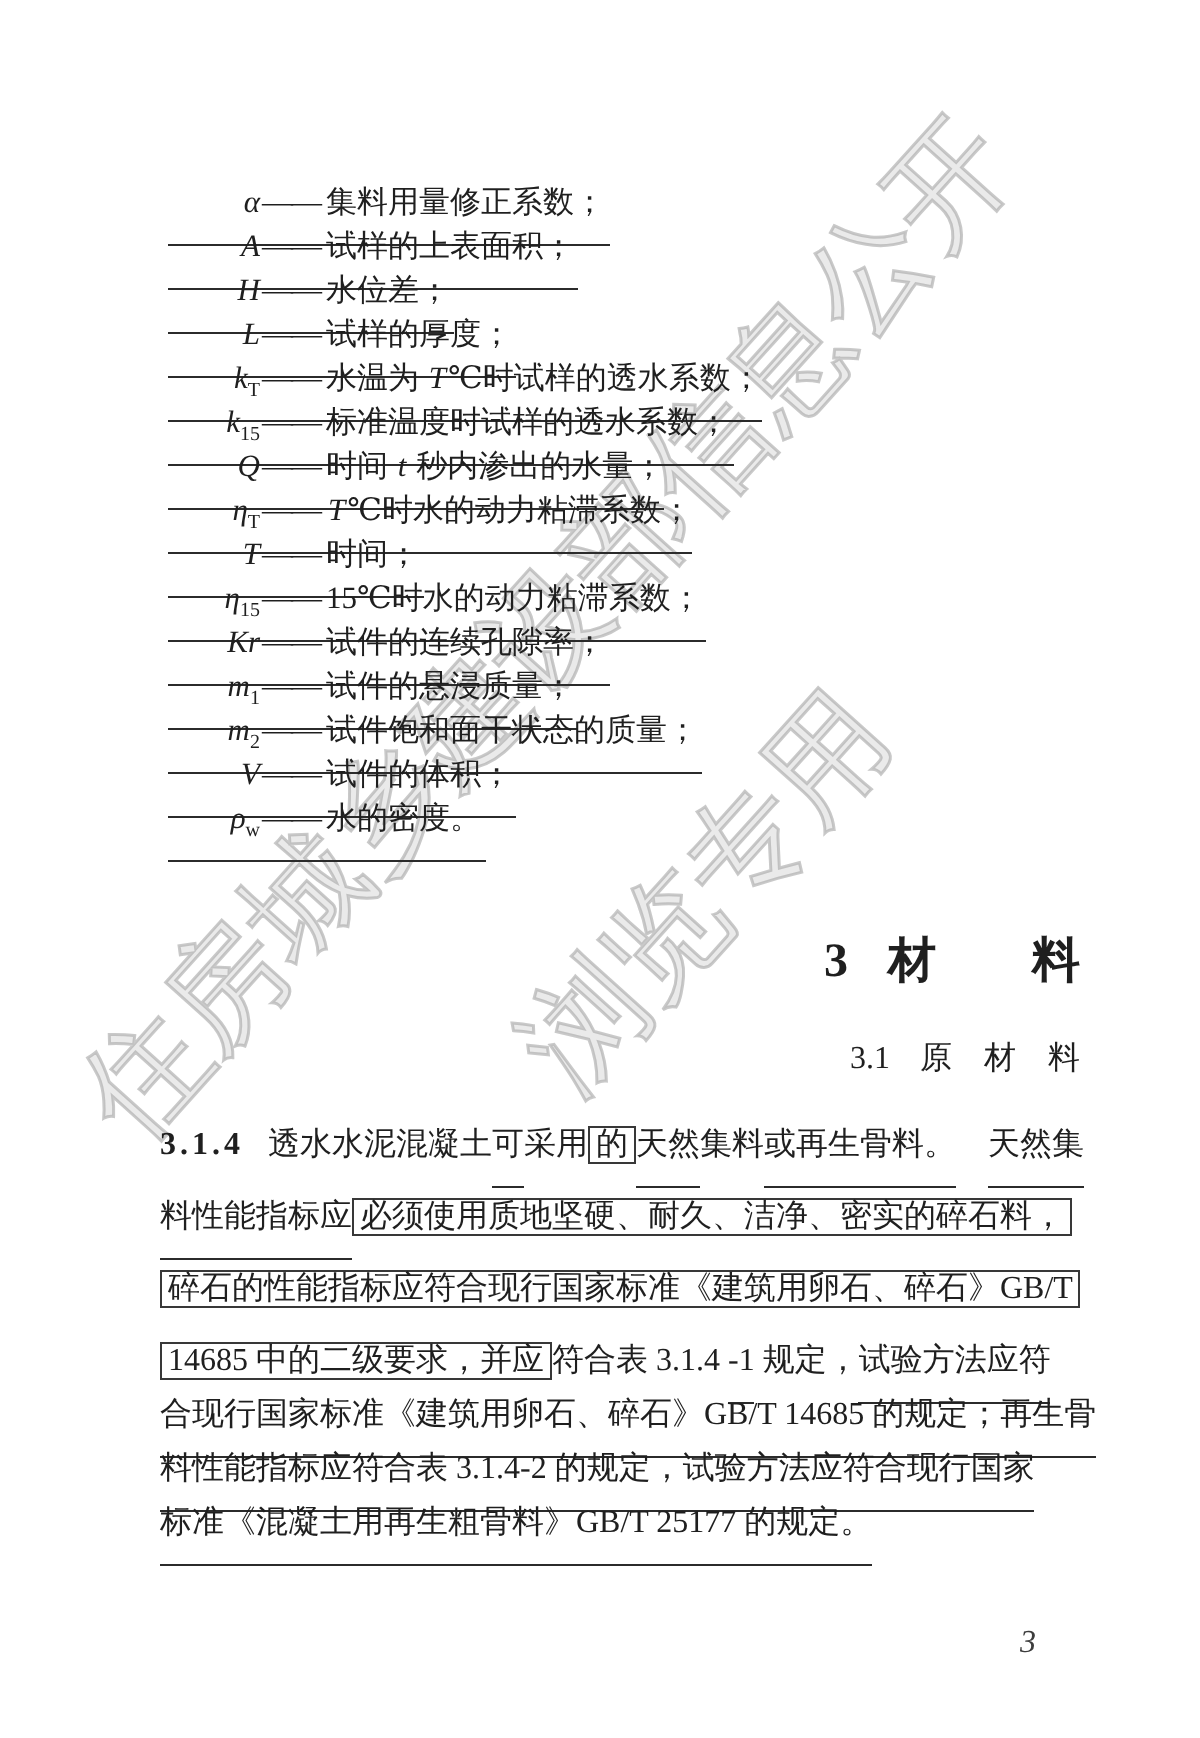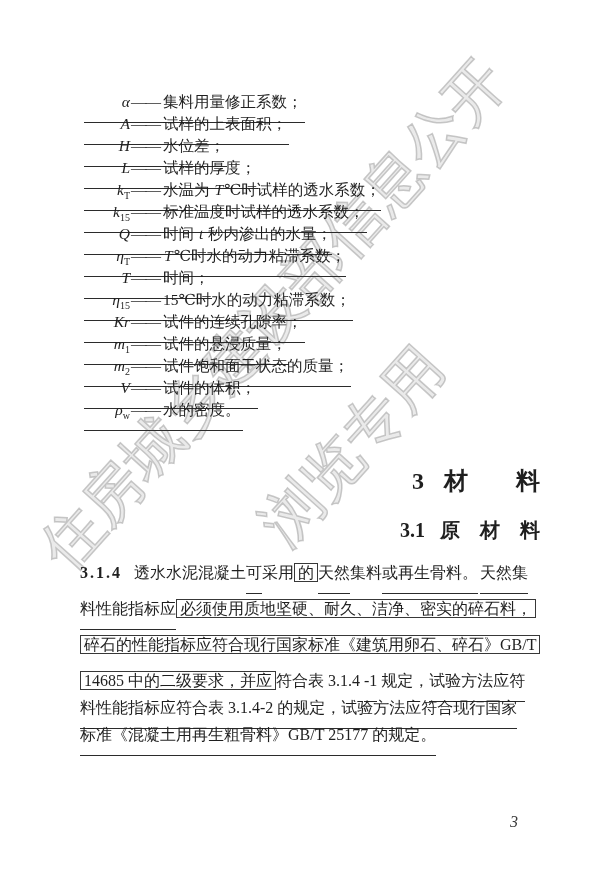--- a/index.html
+++ b/index.html
@@ -34,30 +34,30 @@
   .symcell { display:inline-block; width:46px; text-align:right; }
   .symcell i { font-style:italic; }
   sub { font-size:10px; line-height:0; }
   .dash { display:inline-block; margin:0 3px 0 1px; letter-spacing:-1px; }
   .desc i { font-style:italic; padding:0 1px; }
 
   
   .headings { width:460px; margin-left:80px; text-align:right; }
   .h1 { margin-top:50px; font-size:24px; font-weight:bold; line-height:26px; }
   .h1 .hnum { margin-right:20px; }
-  .h2 { margin-top:27px; font-size:20px; font-weight:bold; line-height:18px; }
+  .h2 { margin-top:27px; font-size:16px; font-weight:normal; line-height:18px; }
   .h2 .hnum { margin-right:15px; }
 
   
   .clause { margin:20px 18px 0 80px; font-size:16px; }
   .cline { line-height:27px; white-space:nowrap; }
   .mt { margin-top:9px; }
   .clause b.cnum { letter-spacing:2px; margin-right:12px; }
   .box { border:1.5px solid #383838; padding:0 3px; }
-  .gap { margin-left:2px; }
+  .gap { margin-left:16px; }
 
   
   .pagenum {
     position:absolute; right:82px; bottom:38px;
     font-style:italic; font-size:16px; color:#3c3c3c; z-index:1;
   }
 </style>
 </head>
 <body>
 
@@ -138,20 +138,21 @@
       <div class="h2">
         <span class="hnum">3.1</span><span>原　材　料</span>
       </div>
     </div>
 
     <div class="clause">
       <div class="cline"><b class="cnum">3.1.4</b><span>透水水泥混凝土</span><span class="u">可</span><span>采用</span><span class="box">的</span><span class="u">天然</span><span>集料</span><span class="u">或再生骨料。</span><span class="u gap">天然集</span></div>
       <div class="cline mt"><span class="u">料性能指标应</span><span class="box">必须使用质地坚硬、耐久、洁净、密实的碎石料，</span></div>
       <div class="cline mt"><span class="box">碎石的性能指标应符合现行国家标准《建筑用卵石、碎石》GB/T</span></div>
       <div class="cline mt"><span class="box">14685 中的二级要求，并应</span><span>符合表 3.1.4 </span><span class="u">-1</span><span> 规定，</span><span class="u">试验方法应符</span></div>
+      <div class="cline"><span class="u">合现行国家标准《建筑用卵石、碎石》GB/T 14685 的规定；再生骨</span></div>
       <div class="cline"><span class="u">料性能指标应符合表 3.1.4-2 的规定，试验方法应符合现行国家</span></div>
       <div class="cline"><span class="u">标准《混凝土用再生粗骨料》GB/T 25177 的规定。</span></div>
     </div>
 
   </div>
 
   <div class="pagenum">3</div>
 
 </div>
 

